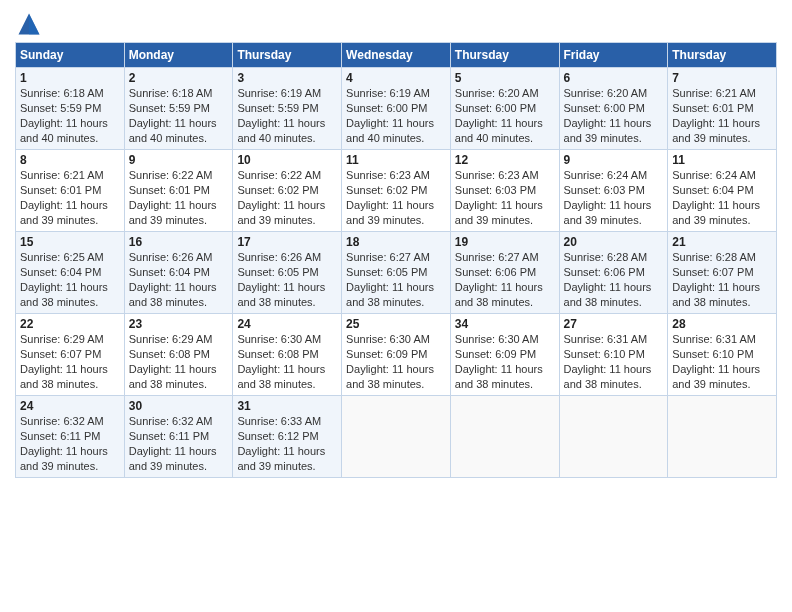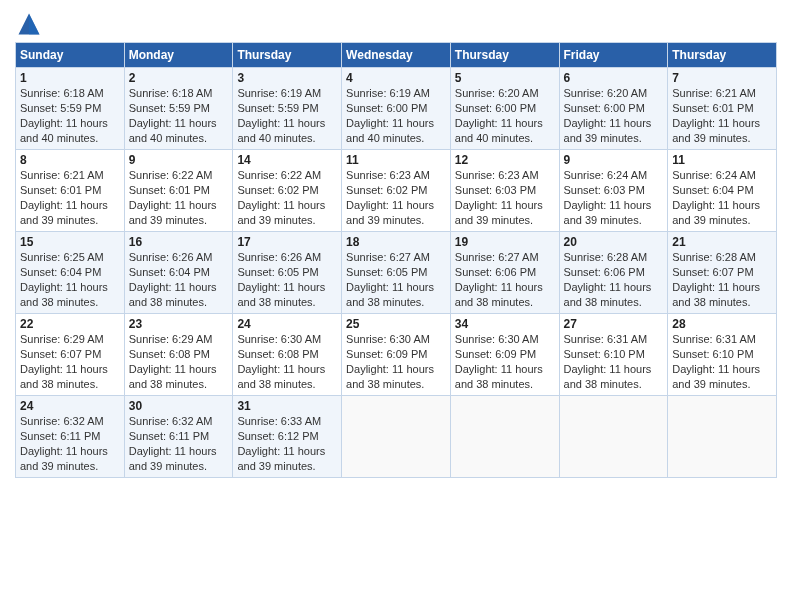--- a/index.html
+++ b/index.html
@@ -155,21 +155,21 @@
           <td><span class="day-num">6</span>
 <span class="day-info">Sunrise: 6:20 AM<br>Sunset: 6:00 PM<br>Daylight: 11 hours and 39 minutes.</span></td>
           <td><span class="day-num">7</span>
 <span class="day-info">Sunrise: 6:21 AM<br>Sunset: 6:01 PM<br>Daylight: 11 hours and 39 minutes.</span></td>
         </tr>
         <tr>
           <td><span class="day-num">8</span>
 <span class="day-info">Sunrise: 6:21 AM<br>Sunset: 6:01 PM<br>Daylight: 11 hours and 39 minutes.</span></td>
           <td><span class="day-num">9</span>
 <span class="day-info">Sunrise: 6:22 AM<br>Sunset: 6:01 PM<br>Daylight: 11 hours and 39 minutes.</span></td>
-          <td><span class="day-num">14</span>
+          <td><span class="day-num">10</span>
 <span class="day-info">Sunrise: 6:22 AM<br>Sunset: 6:02 PM<br>Daylight: 11 hours and 39 minutes.</span></td>
           <td><span class="day-num">11</span>
 <span class="day-info">Sunrise: 6:23 AM<br>Sunset: 6:02 PM<br>Daylight: 11 hours and 39 minutes.</span></td>
           <td><span class="day-num">12</span>
 <span class="day-info">Sunrise: 6:23 AM<br>Sunset: 6:03 PM<br>Daylight: 11 hours and 39 minutes.</span></td>
           <td><span class="day-num">9</span>
 <span class="day-info">Sunrise: 6:24 AM<br>Sunset: 6:03 PM<br>Daylight: 11 hours and 39 minutes.</span></td>
           <td><span class="day-num">11</span>
 <span class="day-info">Sunrise: 6:24 AM<br>Sunset: 6:04 PM<br>Daylight: 11 hours and 39 minutes.</span></td>
         </tr>

